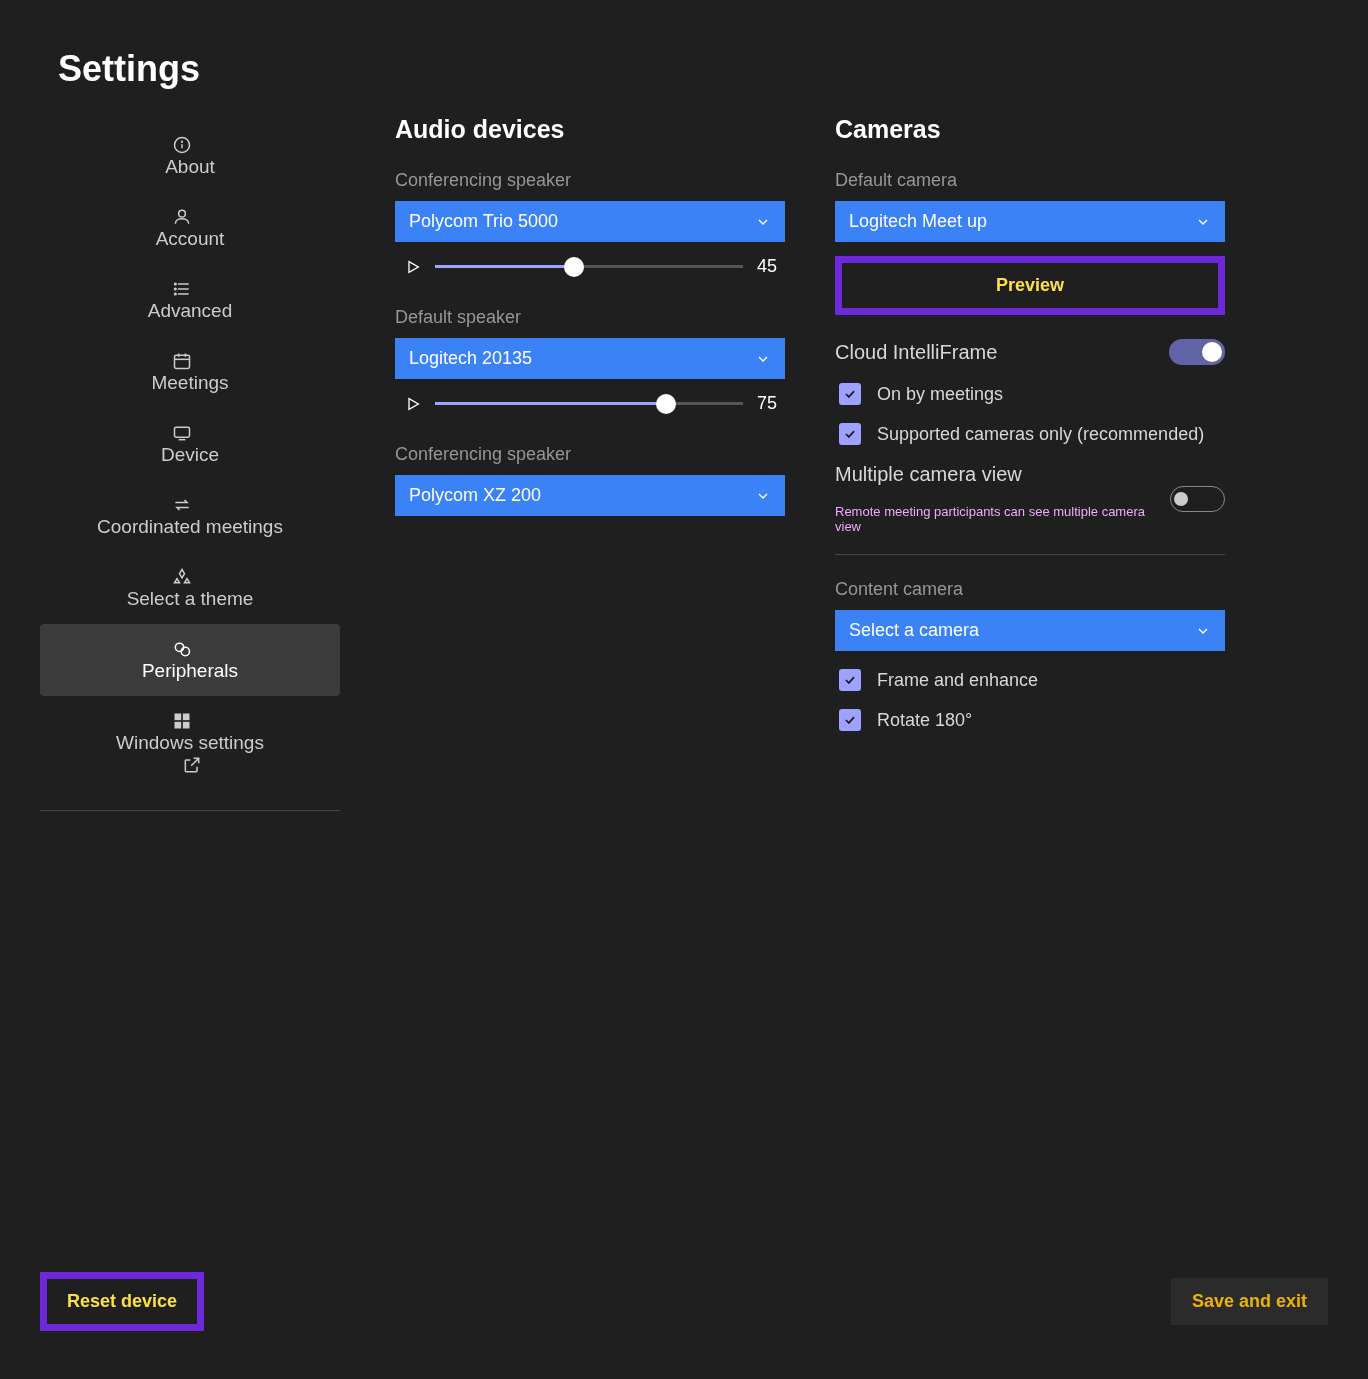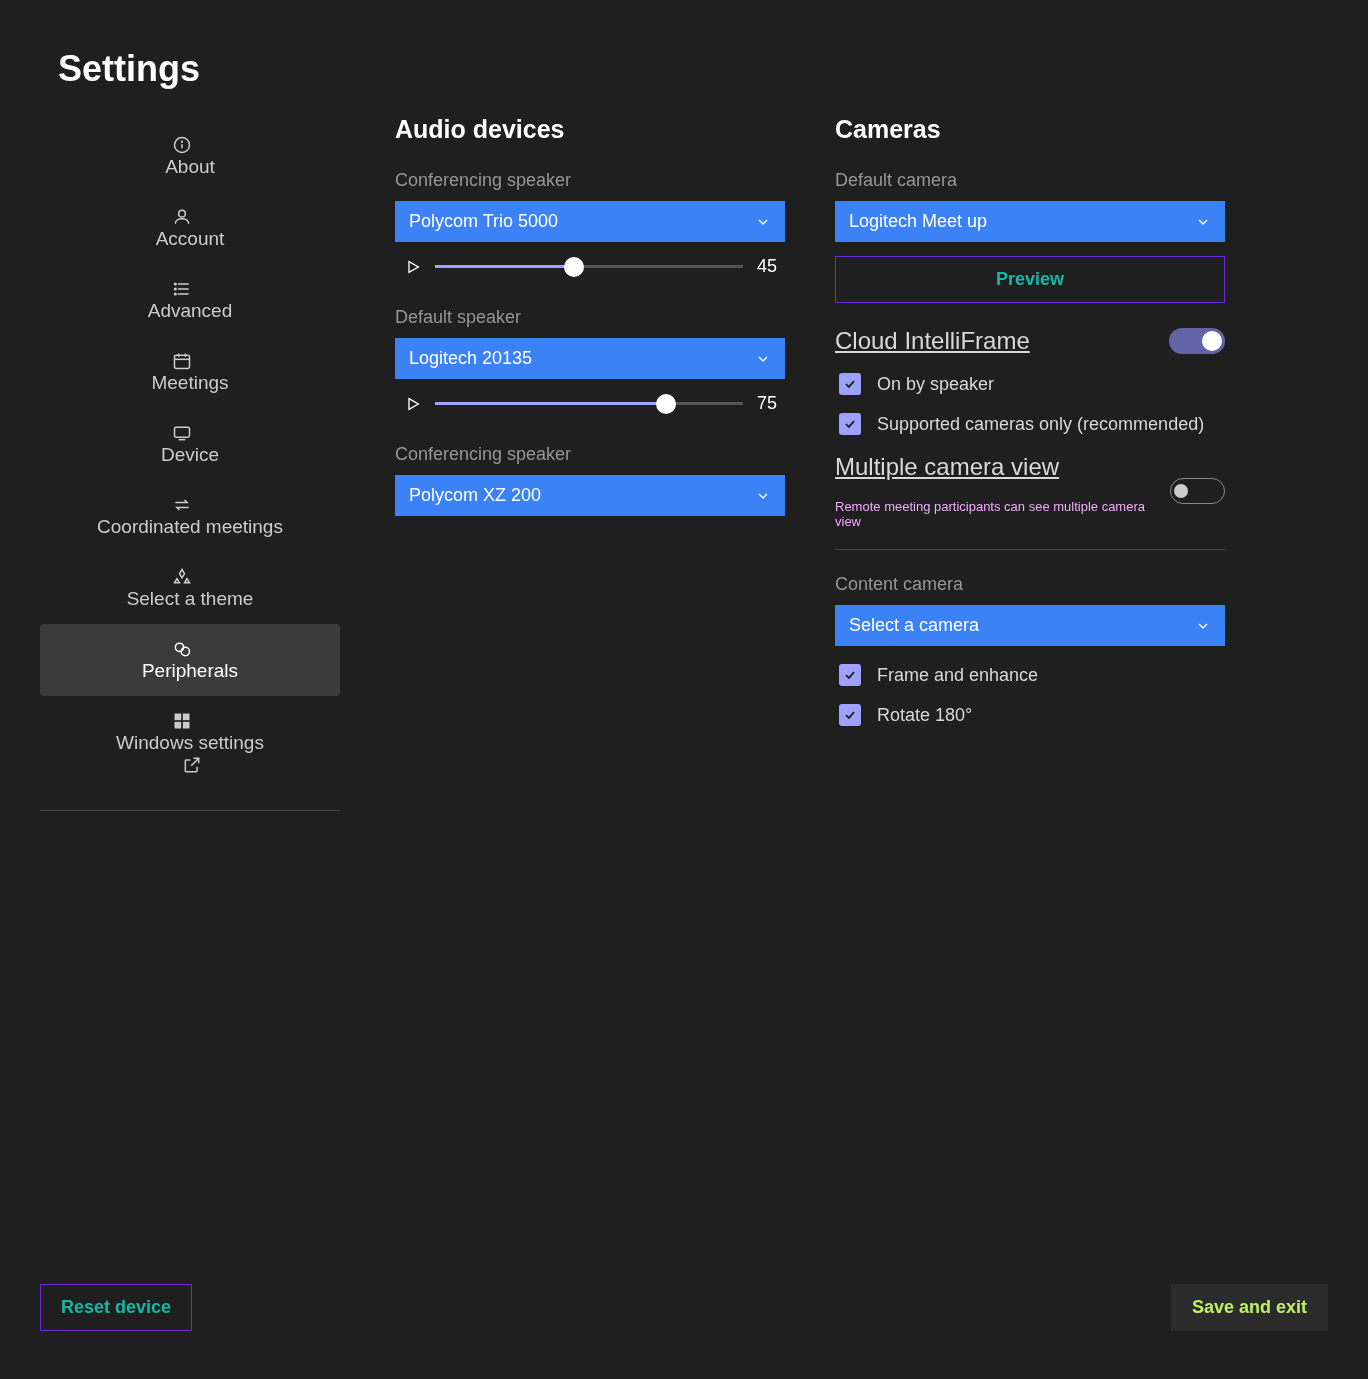--- a/index.html
+++ b/index.html
@@ -133,43 +133,42 @@
       background: #ffffff;
       border-radius: 50%;
       top: 50%;
       transform: translate(-50%, -50%);
     }
     .slider-value {
       font-size: 18px;
       width: 28px;
     }
     .btn {
-      border: 1px solid #6d28d9;
+      border: 7px solid #6d28d9;
       background: transparent;
-      color: #14b8a6;
+      color: #fde047;
       font-size: 18px;
       padding: 12px 20px;
       cursor: pointer;
       font-weight: 600;
     }
     .btn-full {
       width: 100%;
       text-align: center;
     }
     .toggle-row {
       display: flex;
       justify-content: space-between;
       align-items: center;
       margin-bottom: 18px;
       margin-top: 24px;
     }
     .toggle-label {
-      font-size: 24px;
+      font-size: 20px;
       color: #d8d8d8;
-      text-decoration: underline;
     }
     .toggle-sub {
       font-size: 13px;
       color: #f0abfc;
       margin-top: 18px;
     }
     .toggle {
       width: 56px;
       height: 26px;
       border-radius: 13px;
@@ -241,21 +240,21 @@
       justify-content: space-between;
       align-items: center;
     }
     .footer-right {
       display: flex;
       gap: 10px;
     }
     .btn-disabled {
       background: #2b2b2b;
       border: 1px solid #2b2b2b;
-      color: #bef264;
+      color: #eab308;
       cursor: default;
     }
     .section-gap {
       margin-bottom: 14px;
     }
   </style>
 </head>
 <body>
 
 <h1 class="page-title">Settings</h1>
@@ -430,21 +429,21 @@
         <div class="toggle-thumb"></div>
       </div>
     </div>
 
     <div class="checkbox-row">
       <div class="checkbox">
         <svg viewBox="0 0 24 24" fill="none" stroke="#1f1f1f" stroke-width="3">
             <polyline points="5 12 10 17 19 7"></polyline>
           </svg>
       </div>
-      <span class="checkbox-label">On by speaker</span>
+      <span class="checkbox-label">On by meetings</span>
     </div>
 
     <div class="checkbox-row">
       <div class="checkbox">
         <svg viewBox="0 0 24 24" fill="none" stroke="#1f1f1f" stroke-width="3">
             <polyline points="5 12 10 17 19 7"></polyline>
           </svg>
       </div>
       <span class="checkbox-label">Supported cameras only (recommended)</span>
     </div>

